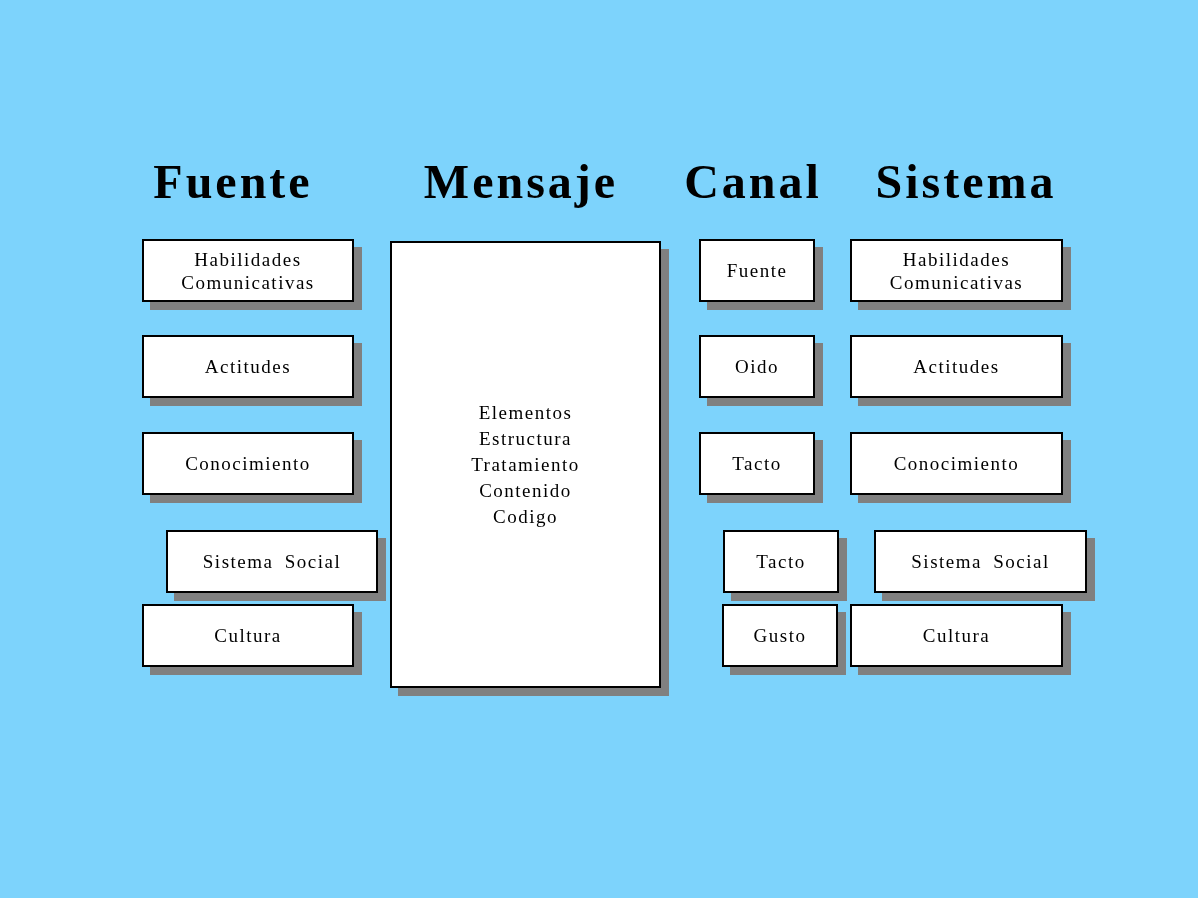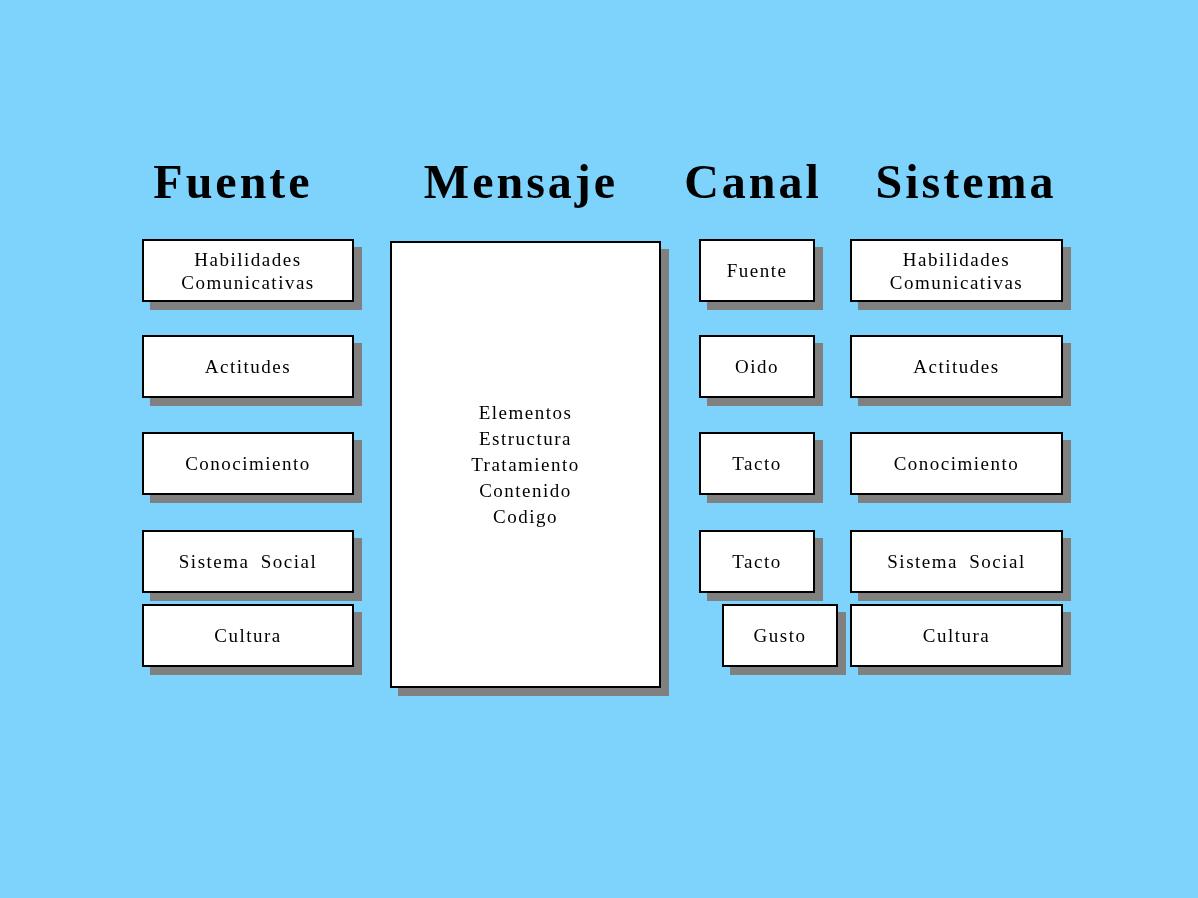--- a/index.html
+++ b/index.html
@@ -49,21 +49,21 @@
     height: 63px;
     padding: 2px 6px;
   }
   .col-fuente   { left: 142px; width: 212px; }
   .col-canal    { left: 699px; width: 116px; }
   .col-receptor { left: 850px; width: 213px; }
 
   .row-0 { top: 239px; }
   .row-1 { top: 335px; }
   .row-2 { top: 432px; align-items: center; }
-  .row-3 { top: 530px; }
+  .row-3 { top: 530px; margin-left: 24px; }
   .row-4 { top: 604px; }
 
   .mensaje-box {
     left: 390px;
     top: 241px;
     width: 271px;
     height: 447px;
     padding: 6px;
     line-height: 26px;
   }

